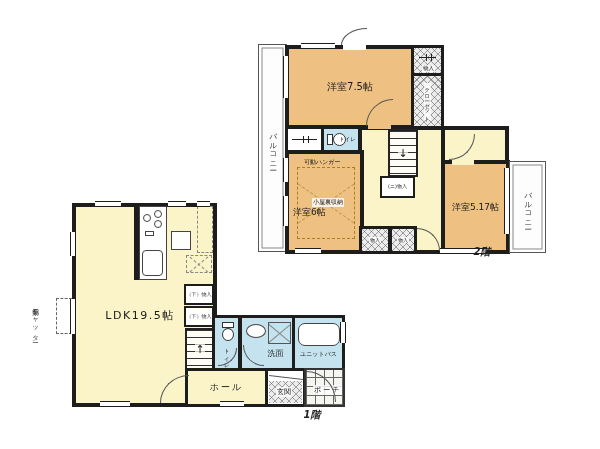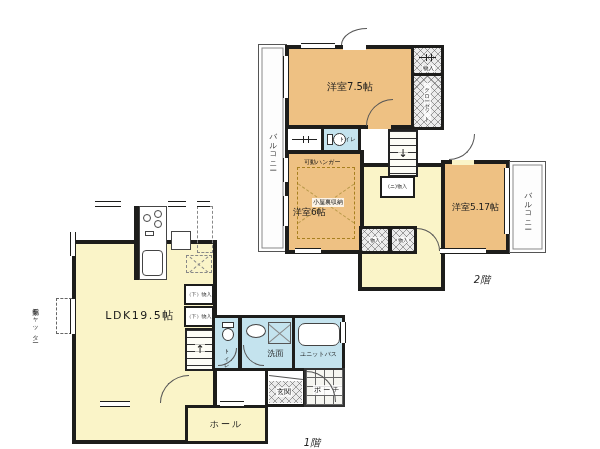--- a/index.html
+++ b/index.html
@@ -4,27 +4,27 @@
 <style>
   * { margin:0; padding:0; box-sizing:border-box; }
   html,body { background:#ffffff; }
   body { font-family:"DejaVu Sans", sans-serif; }
   .canvas { position:relative; width:600px; height:449px; background:#fff; overflow:hidden; }
 
   .abs { position:absolute; }
   .room { position:absolute; border:4px solid #1d1d1b; display:flex; align-items:center; justify-content:center; }
   .b3 { border-width:3px; } .b2 { border-width:2.5px; }
   .tan { background:#eec183; }
-  .cream { background:#faf4c8;margin-top:37px; }
+  .cream { background:#faf4c8; }
   .blue { background:#c4e3ee; }
   .whitefloor { background:#ffffff; }
 
   .lab { color:#1b1b1b; text-align:center; line-height:1.15; }
   .vert { writing-mode:vertical-rl; text-orientation:upright; letter-spacing:1px; }
-  .italic { font-style:italic; font-weight:normal; color:#222;margin-top:28px; }
+  .italic { font-style:italic; font-weight:bold; color:#222; }
 
   .bal { position:absolute; background:#fdfdfd; border:1.5px solid #555;
          box-shadow: inset 0 0 0 2.5px #fff, inset 0 0 0 3.5px #888;
          display:flex; align-items:center; justify-content:center; }
 
   .hatch { background-image:
       repeating-linear-gradient(45deg, rgba(90,90,90,.55) 0 1px, transparent 1px 5px),
       repeating-linear-gradient(-45deg, rgba(90,90,90,.55) 0 1px, transparent 1px 5px);
       background-color:#ececec; }
   .grid-tile { background-image:

